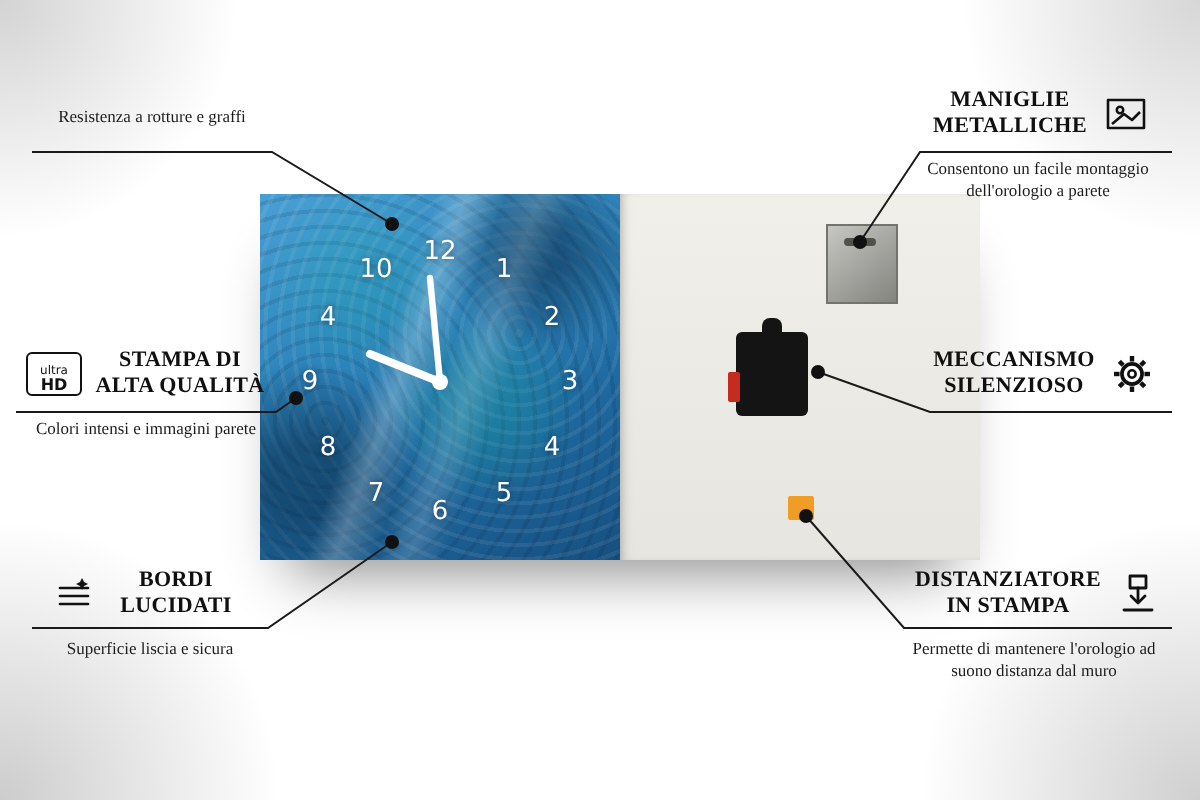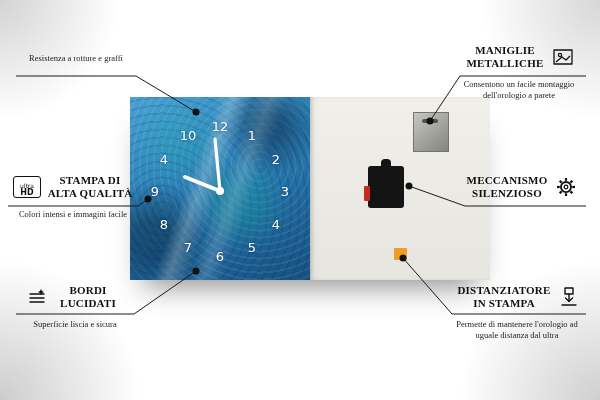--- a/index.html
+++ b/index.html
@@ -128,21 +128,21 @@
   </div>
 
   <div class="callout" id="c-stampa">
     <div class="head">
       <span class="ico uhd">
         <span class="t">ultra</span>
         <span class="b">HD</span>
       </span>
       <span class="title" style="width:86px">STAMPA DI ALTA QUALITÀ</span>
     </div>
-    <div class="sub">Colori intensi e immagini facile</div>
+    <div class="sub">Colori intensi e immagini parete</div>
   </div>
 
   <div class="callout" id="c-maniglie">
     <div class="head">
       <span class="title" style="width:82px">MANIGLIE METALLICHE</span>
       <span class="ico">
         <svg width="22" height="20" viewBox="0 0 22 20" fill="none" stroke="#111" stroke-width="1.3" stroke-linejoin="round">
           <rect x="2" y="3" width="18" height="14"></rect>
           <circle cx="8" cy="8" r="1.6"></circle>
           <polyline points="4,15 10,10 14,13 18,9"></polyline>
@@ -194,16 +194,16 @@
       <span class="title" style="width:98px">DISTANZIATORE IN STAMPA</span>
       <span class="ico">
         <svg width="20" height="22" viewBox="0 0 20 22" fill="none" stroke="#111" stroke-width="1.4" stroke-linecap="round" stroke-linejoin="round">
           <rect x="6" y="2" width="8" height="6"></rect>
           <line x1="10" y1="8" x2="10" y2="15"></line>
           <polyline points="6.5,12 10,15.5 13.5,12"></polyline>
           <line x1="3" y1="19" x2="17" y2="19"></line>
         </svg>
       </span>
     </div>
-    <div class="sub">Permette di mantenere l'orologio ad uguale distanza dal ultra</div>
+    <div class="sub">Permette di mantenere l'orologio ad suono distanza dal muro</div>
   </div>
 
 </div>
 
 </body></html>

